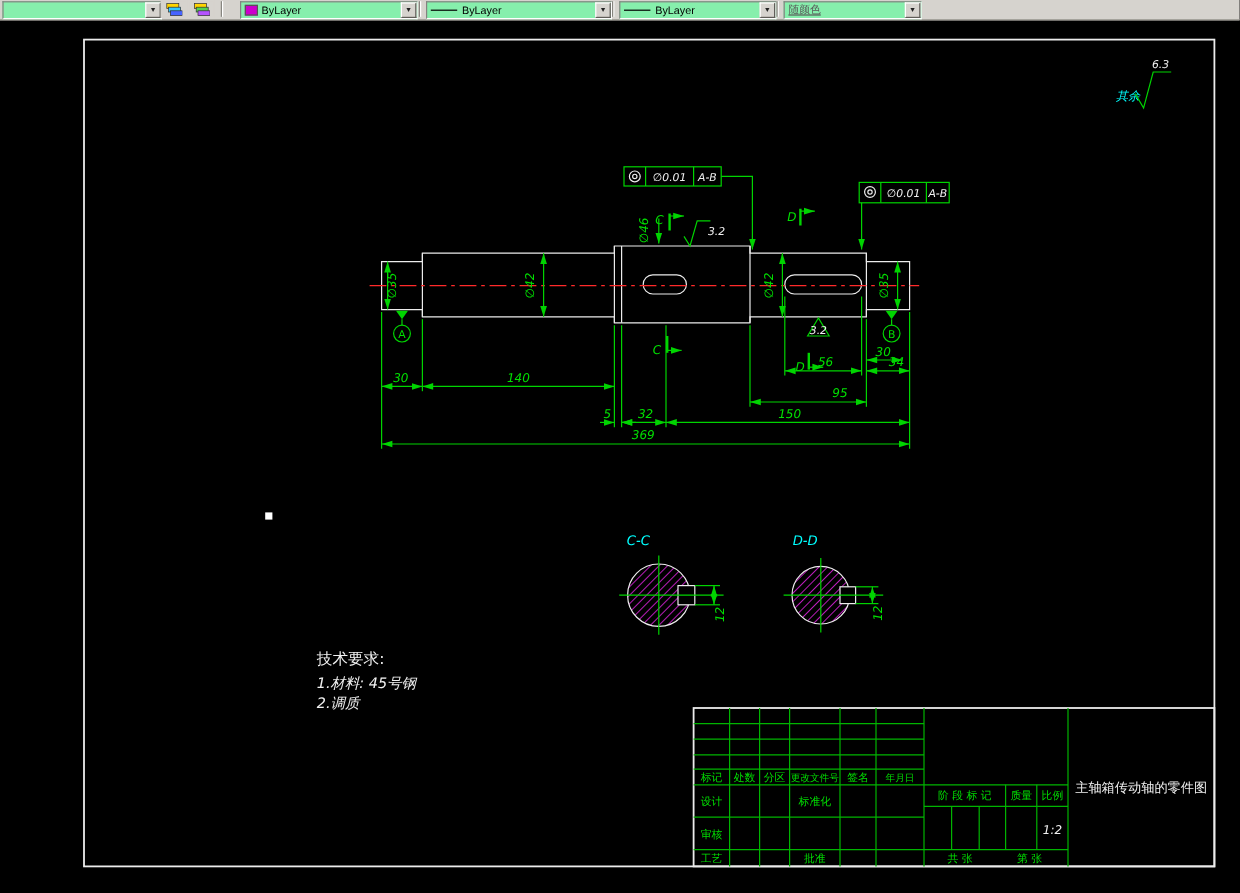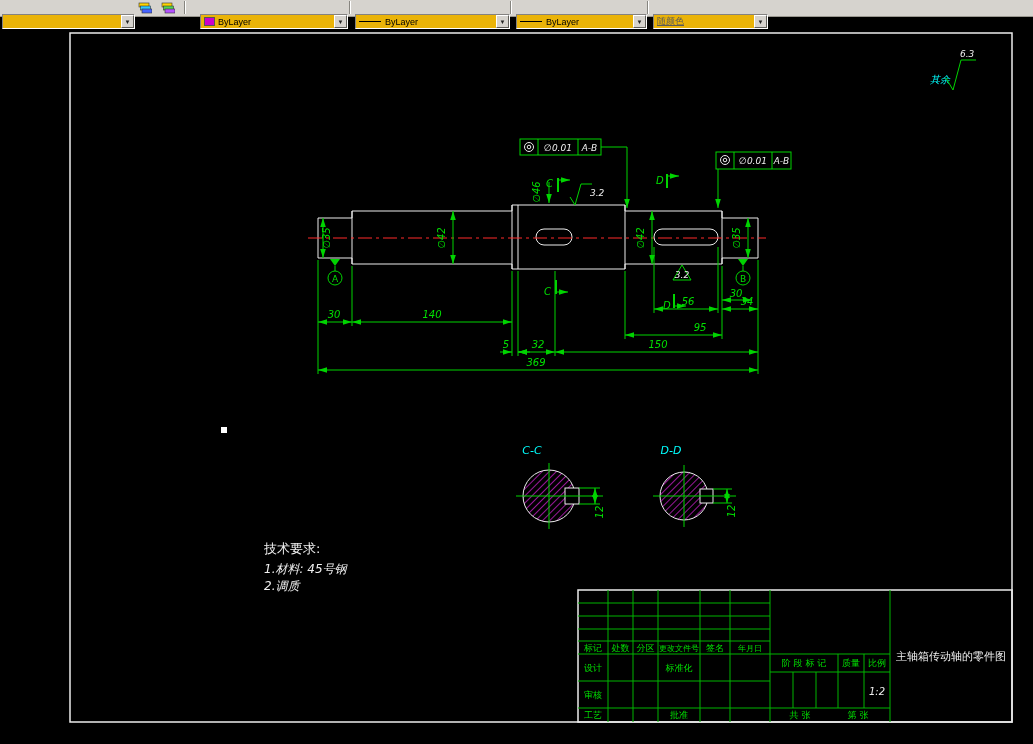--- a/index.html
+++ b/index.html
@@ -1,20 +1,20 @@
 <!DOCTYPE html>
 <html><head>
 <meta charset="utf-8">
 <style>
   html,body{margin:0;padding:0;background:#000;width:1033px;height:744px;overflow:hidden;
     font-family:"Liberation Sans",sans-serif;}
   
   .toolbar{position:absolute;top:0;left:0;width:1033px;height:16px;background:#d6d3ce;
     border-bottom:1px solid #9a978f;z-index:5;}
-  .combo{position:absolute;top:14px;height:13px;background:#eab308;border:1px solid;
+  .combo{position:absolute;top:1px;height:13px;background:#86efac;border:1px solid;
     border-color:#848280 #ffffff #ffffff #848280;font-size:9px;color:#000;
     display:flex;align-items:center;padding-left:3px;box-sizing:content-box;}
   .combo .arrowbtn{position:absolute;right:0;top:0;width:13px;height:13px;background:#d6d3ce;
     border:1px solid;border-color:#fff #5f5d58 #5f5d58 #fff;display:flex;align-items:center;
     justify-content:center;font-size:6px;color:#222;box-sizing:border-box;}
   .swatch{width:9px;height:7px;margin-right:3px;border:1px solid #555;flex:none;}
   .linesample{width:22px;height:0;border-top:1px solid #000;margin-right:4px;flex:none;}
   .tbbtn{position:absolute;top:0;width:22px;height:15px;background:#d6d3ce;border:1px solid #d6d3ce;
     display:flex;align-items:center;justify-content:center;padding:0;}
   .sep{position:absolute;top:1px;width:0;height:13px;border-left:1px solid #87857f;border-right:1px solid #fff;}

